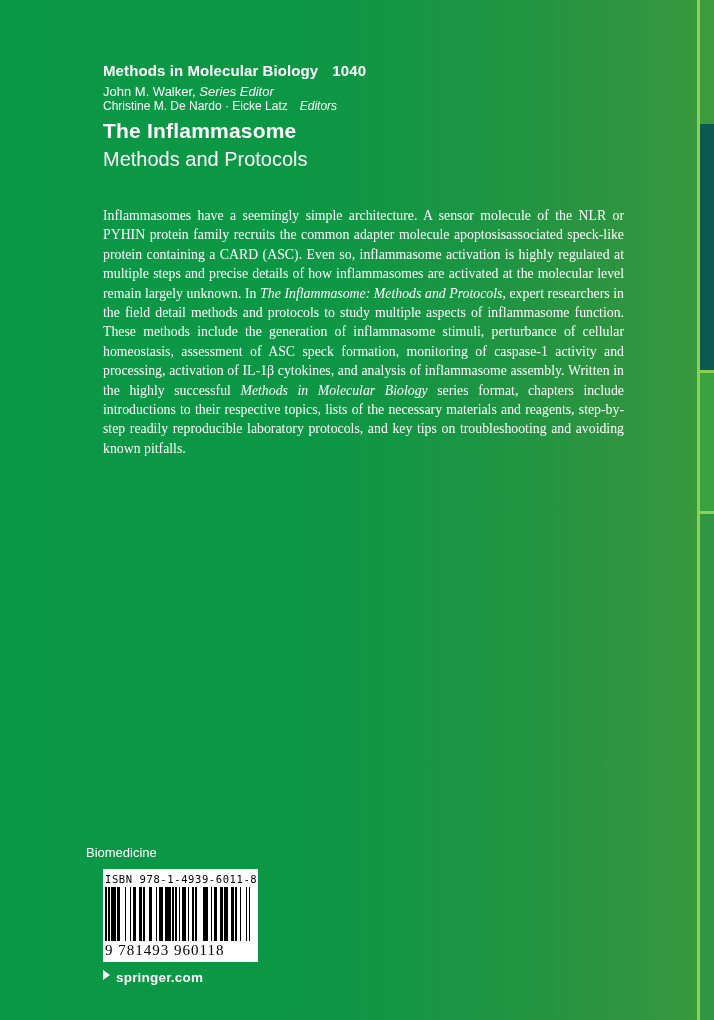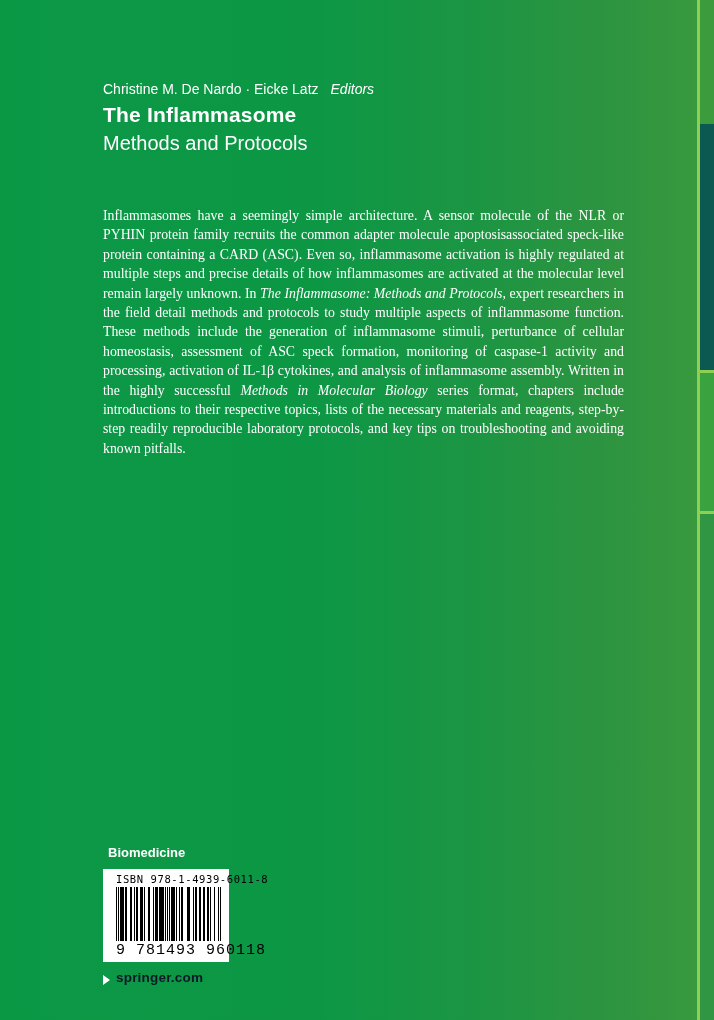--- a/index.html
+++ b/index.html
@@ -19,70 +19,77 @@
   .strip .s2{height:246px;background:#0c5951;}
   .strip .hline{height:3px;background:#8ed054;}
   .strip .s3{height:138px;background:#3aa33f;}
   .strip .s4{flex:1;background:#319643;}
 
   .header{position:absolute;left:103px;top:62px;color:#fff;}
   .series-line{font-size:15px;font-weight:bold;letter-spacing:.1px;}
   .series-num{margin-left:14px;}
   .series-editor{font-size:13px;margin-top:5px;}
   .italic{font-style:italic;}
-  .editors-line{font-size:14px;margin-top:19px;}
+  .editors-line{font-size:12px;}
   .editors-role{margin-left:12px;font-style:italic;}
   .book-title{font-size:21px;font-weight:bold;margin-top:6px;letter-spacing:.2px;}
   .book-subtitle{font-size:20px;margin-top:5px;}
 
   .blurb{
     position:absolute;left:103px;top:206px;width:521px;
     color:#ffffff;font-family:"Liberation Serif",serif;
     font-size:13.8px;line-height:19.4px;text-align:justify;
   }
 
-  .category{position:absolute;left:108px;top:845px;color:#fff;font-size:13px;font-weight:bold;}
+  .category{position:absolute;left:86px;top:845px;color:#fff;font-size:13px;font-weight:normal;}
 
   .barcode-box{
-    position:absolute;left:103px;top:869px;width:126px;height:93px;
-    background:#fff;box-sizing:border-box;padding:4px 7px 3px 13px;
+    position:absolute;left:103px;top:869px;width:155px;height:93px;
+    background:#fff;box-sizing:border-box;padding:4px 7px 3px 2px;
     display:flex;flex-direction:column;
   }
   .isbn-text{
     font-family:"DejaVu Sans Mono",monospace;color:#000;
     font-size:10.5px;letter-spacing:.6px;white-space:nowrap;
   }
   .bars{flex:1;display:flex;margin-top:2px;align-items:stretch;}
   .bars .module{flex:1;}
   .bars .module.on{background:#000;}
   .ean-number{
-    font-family:Liberation Mono, monospace;color:#000;
+    font-family:Liberation Serif, serif;color:#000;
     font-size:15px;letter-spacing:1px;margin-top:1px;white-space:nowrap;
   }
 
-  .publisher-line{position:absolute;left:103px;top:970px;color:#0f172a;display:flex;align-items:flex-end;}
+  .publisher-line{position:absolute;left:103px;top:970px;color:#ffffff;display:flex;align-items:flex-start;}
   .pub-arrow{width:0;height:0;border-left:7px solid #fff;border-top:5px solid transparent;border-bottom:5px solid transparent;margin-right:6px;}
   .pub-text{font-size:13.5px;font-weight:bold;letter-spacing:.2px;}
 </style>
 </head>
 <body>
 
 <div class="cover"></div>
 
 <div class="vline"></div>
 <div class="strip">
   <div class="s1"></div>
   <div class="s2"></div>
   <div class="hline"></div>
   <div class="s3"></div>
   <div class="hline"></div>
   <div class="s4"></div>
 </div>
 
 <div class="header">
+  <div class="series-line">
+    <span>Methods in Molecular Biology</span><span class="series-num">1040</span>
+  </div>
+  <div class="series-editor">
+    <span>John M. Walker,</span>
+    <span class="italic">Series Editor</span>
+  </div>
   <div class="editors-line">
     <span>Christine M. De Nardo · Eicke Latz</span><span class="editors-role">Editors</span>
   </div>
   <div class="book-title">The Inflammasome</div>
   <div class="book-subtitle">Methods and Protocols</div>
 </div>
 
 <div class="blurb"><span>Inflammasomes have a seemingly simple architecture. A sensor molecule of the NLR or PYHIN protein family recruits the common adapter molecule apoptosisassociated speck-like protein containing a CARD (ASC). Even so, inflammasome activation is highly regulated at multiple steps and precise details of how inflammasomes are activated at the molecular level remain largely unknown. In </span><span style="font-style: italic;">The Inflammasome: Methods and Protocols</span><span>, expert researchers in the field detail methods and protocols to study multiple aspects of inflammasome function. These methods include the generation of inflammasome stimuli, perturbance of cellular homeostasis, assessment of ASC speck formation, monitoring of caspase-1 activity and processing, activation of IL-1β cytokines, and analysis of inflammasome assembly. Written in the highly successful </span><span style="font-style: italic;">Methods in Molecular Biology</span><span> series format, chapters include introductions to their respective topics, lists of the necessary materials and reagents, step-by-step readily reproducible laboratory protocols, and key tips on troubleshooting and avoiding known pitfalls.</span></div>
 
 <div class="category">Biomedicine</div>

